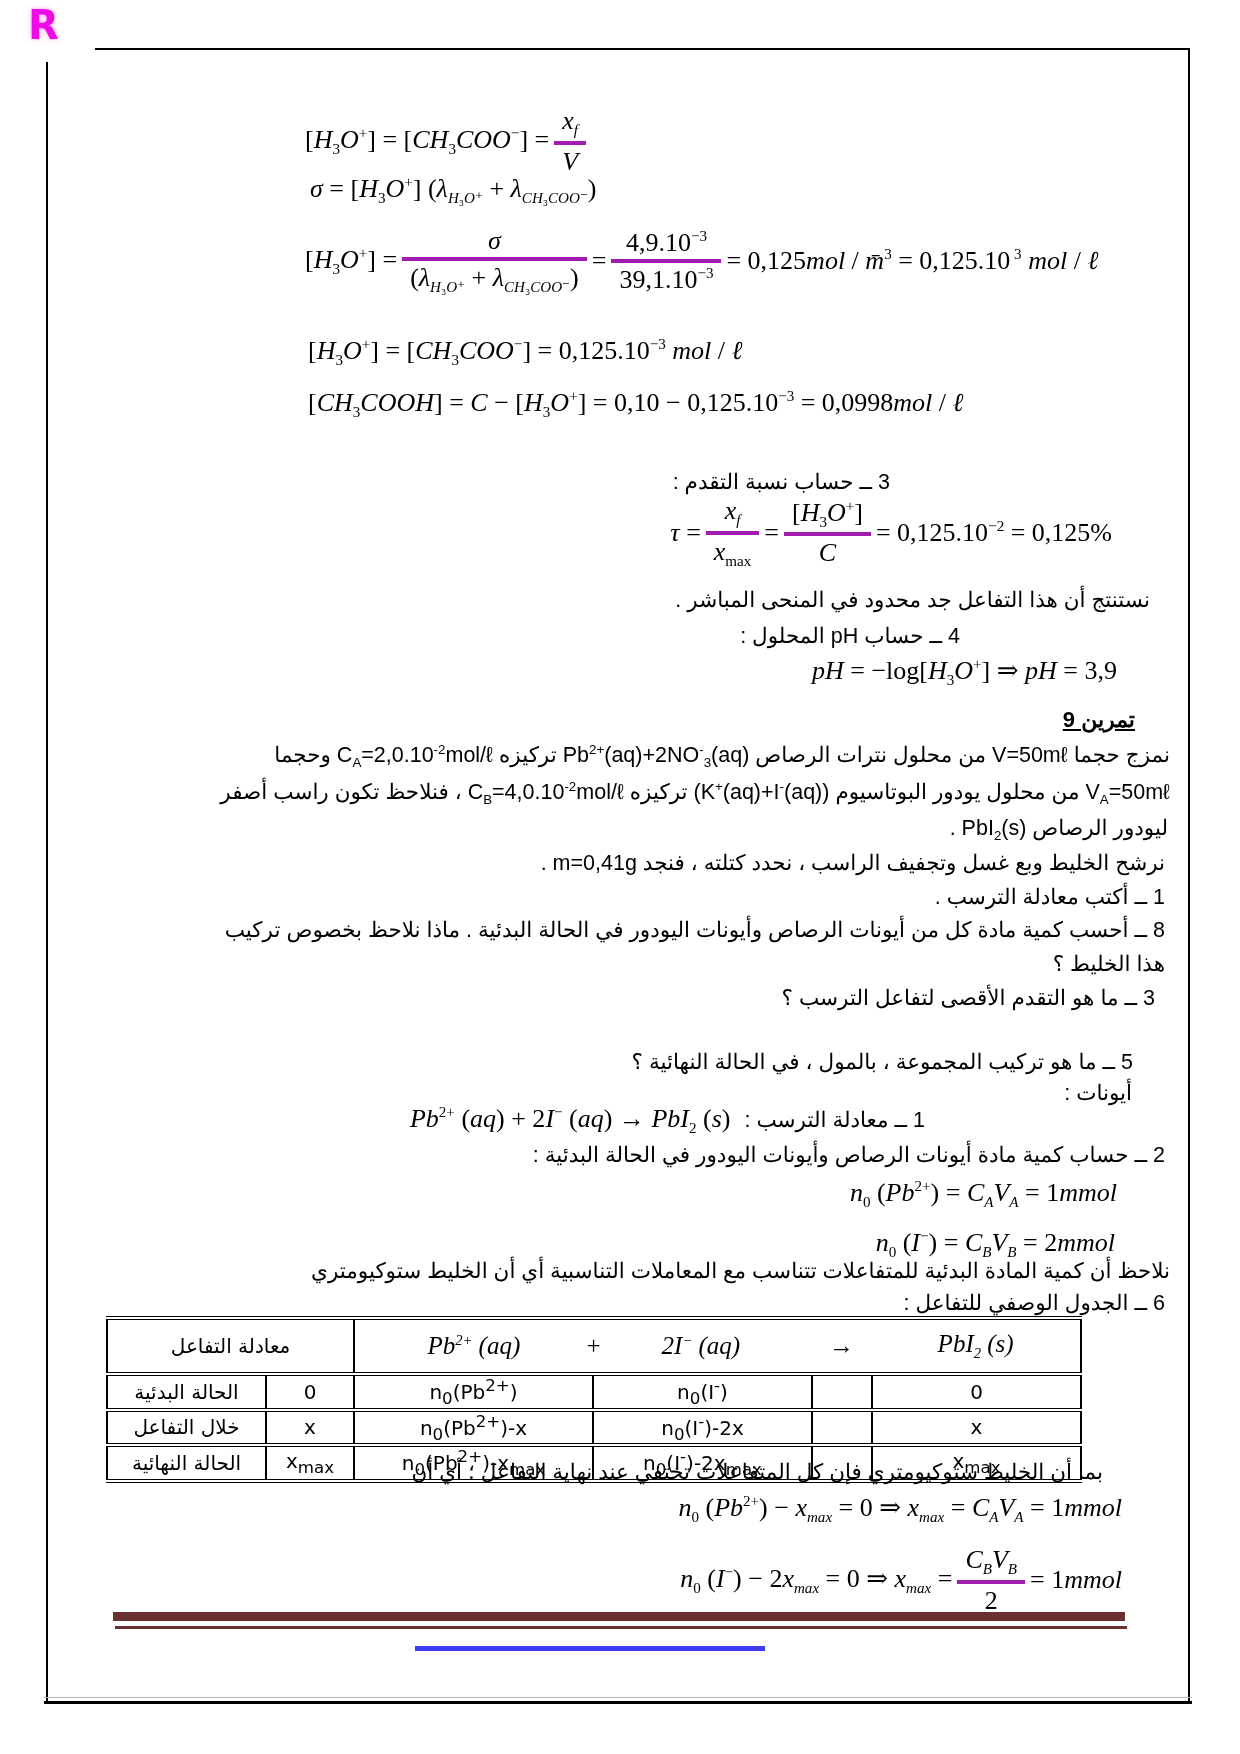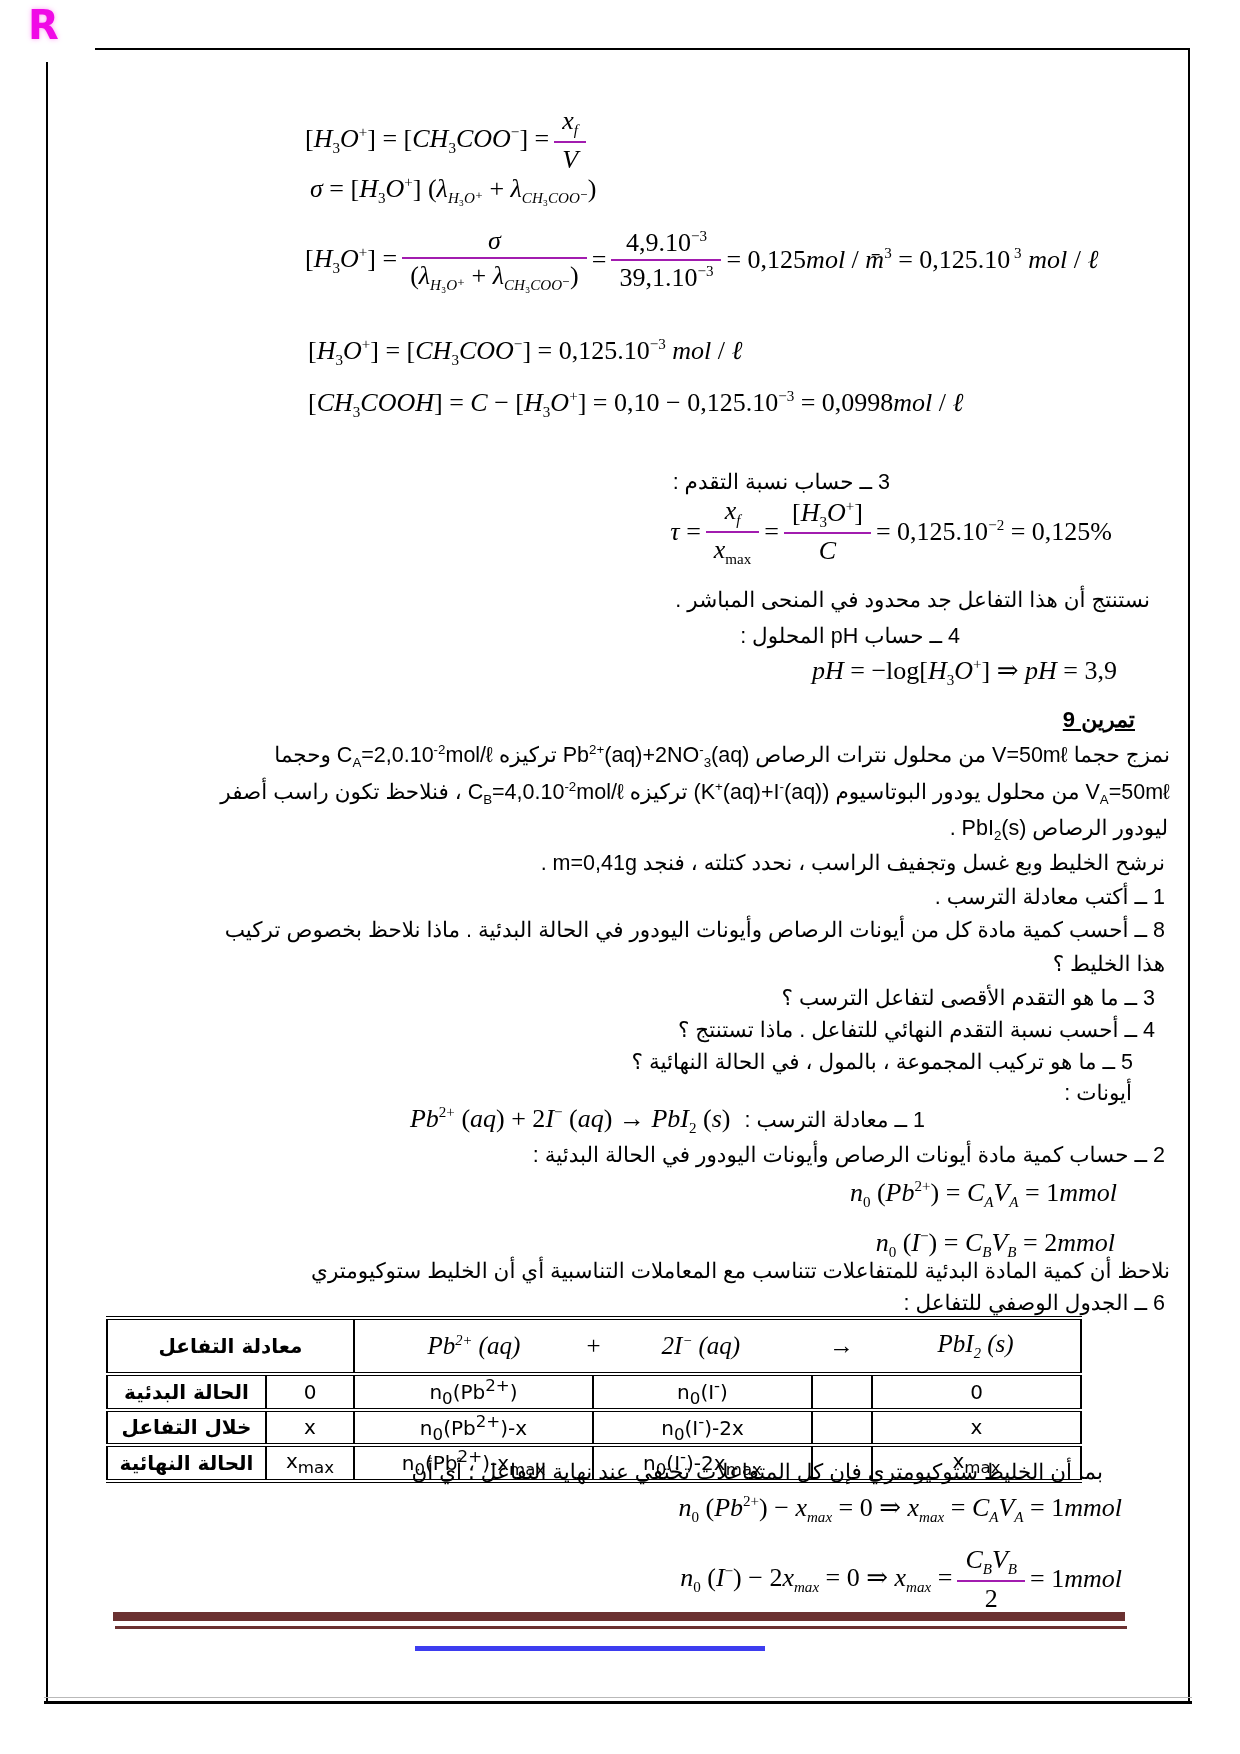--- a/index.html
+++ b/index.html
@@ -10,21 +10,21 @@
   
   .logo{position:absolute;left:28px;top:2px;font-family:"DejaVu Sans",sans-serif;
         font-weight:900;font-size:40px;color:#f00ae6;text-shadow:0 0 5px rgba(255,80,235,.55);}
   
   .math{position:absolute;direction:ltr;display:flex;align-items:center;white-space:nowrap;
         font-family:"Liberation Serif","DejaVu Serif",serif;font-size:26px;color:#000;}
   .math sub{font-size:58%;}
   .math sup{font-size:58%;}
   .math .frac{display:inline-flex;flex-direction:column;text-align:center;
               vertical-align:middle;margin:0 5px;}
-  .math .fnum{display:block;padding:0 8px 1px;border-bottom:2px solid #a21caf;line-height:1.15;font-family:Liberation Serif, serif;}
+  .math .fnum{display:block;padding:0 8px 1px;border-bottom:4px solid #a21caf;line-height:1.15;font-family:Liberation Serif, serif;}
   .math .fden{display:block;padding:2px 8px 0;line-height:1.15;}
   .m24{font-size:26px;}
   
   .ar{position:absolute;direction:rtl;white-space:nowrap;font-size:21.5px;line-height:1.35;
       font-family:Liberation Sans, sans-serif;}
   .ar .ltr{direction:ltr;unicode-bidi:embed;}
   .ar sub{font-size:62%;}
   .ar sup{font-size:62%;}
   .ex-title{font-weight:bold;text-decoration:underline;font-size:22px;}
   
@@ -33,21 +33,21 @@
   
   table.icet{position:absolute;left:106px;top:1316px;width:974px;border-collapse:collapse;
              table-layout:fixed;direction:ltr;}
   table.icet td{border-left:2px solid #000;border-right:2px solid #000;
                 border-top:4px double #000;border-bottom:4px double #000;
                 text-align:center;vertical-align:middle;padding:0 2px;
                 font-size:20px;font-family:"DejaVu Sans",sans-serif;}
   table.icet{border:2px solid #000;}
   table.icet .hdr td{height:52px;}
   table.icet .row td{height:29px;}
-  .cell-ar{direction:rtl;font-size:21px;font-weight:bold;}
+  .cell-ar{direction:rtl;font-size:21px;}
   .hdr-eq-cell{position:relative;height:52px;}
   .hdr-eq-cell span{position:absolute;top:50%;transform:translate(-50%,-50%);
         font-family:"Liberation Serif","DejaVu Serif",serif;font-style:italic;
         font-size:25px;white-space:nowrap;}
   .hdr-eq-cell span sub,.hdr-eq-cell span sup{font-size:58%;}
   
   .maroon-bar{position:absolute;left:113px;top:1612px;width:1012px;height:9px;background:#6b3131;}
   .maroon-thin{position:absolute;left:115px;top:1626px;width:1012px;height:3px;background:#6b3131;}
   .blue-line{position:absolute;left:415px;top:1646px;width:350px;height:5px;background:#3d3def;}
   .grey-bottom{position:absolute;left:44px;top:1697px;width:1148px;height:1px;background:#b9b9b9;}
@@ -117,21 +117,20 @@
   <div class="ar ex-title" style="right:105px;top:705px;">تمرين 9</div>
   <div class="ar" style="right:70px;top:741px;">نمزج حجما <span class="ltr">V=50mℓ</span> من محلول نترات الرصاص <span class="ltr">Pb<sup>2+</sup>(aq)+2NO<sup>-</sup><sub>3</sub>(aq)</span> تركيزه <span class="ltr">C<sub>A</sub>=2,0.10<sup>-2</sup>mol/ℓ</span> وحجما</div>
   <div class="ar" style="right:70px;top:778px;"><span class="ltr">V<sub>A</sub>=50mℓ</span> من محلول يودور البوتاسيوم <span class="ltr">(K<sup>+</sup>(aq)+I<sup>-</sup>(aq))</span> تركيزه <span class="ltr">C<sub>B</sub>=4,0.10<sup>-2</sup>mol/ℓ</span> ، فنلاحظ تكون راسب أصفر</div>
   <div class="ar" style="right:72px;top:814px;">ليودور الرصاص <span class="ltr">PbI<sub>2</sub>(s)</span> .</div>
   <div class="ar" style="right:75px;top:849px;">نرشح الخليط وبع غسل وتجفيف الراسب ، نحدد كتلته ، فنجد <span class="ltr">m=0,41g</span> .</div>
 
   <div class="ar" style="right:75px;top:883px;">1 ــ أكتب معادلة الترسب .</div>
   <div class="ar" style="right:75px;top:916px;">8 ــ أحسب كمية مادة كل من أيونات الرصاص وأيونات اليودور في الحالة البدئية . ماذا نلاحظ بخصوص تركيب</div>
   <div class="ar" style="right:75px;top:950px;">هذا الخليط ؟</div>
   <div class="ar" style="right:85px;top:984px;">3 ــ ما هو التقدم الأقصى لتفاعل الترسب ؟</div>
-  <div class="ar" style="right:85px;top:1016px;">4 ــ أحسب نسبة التقدم النهائي للتفاعل . ماذا تستنتج ؟</div>
   <div class="ar" style="right:107px;top:1048px;">5 ــ ما هو تركيب المجموعة ، بالمول ، في الحالة النهائية ؟</div>
 
   <div class="ar" style="right:108px;top:1079px;">أيونات :</div>
 
   <div class="answer-row" style="right:315px;top:1104px;">
     <span class="ar" style="position:static;">1 ــ معادلة الترسب :</span>
     <span class="math m24">
         <span><i>Pb</i><sup>2+</sup> (<i>aq</i>) + 2<i>I</i><sup>−</sup> (<i>aq</i>) → <i>PbI</i><sub>2</sub> (<i>s</i>)</span>
       </span>
   </div>

